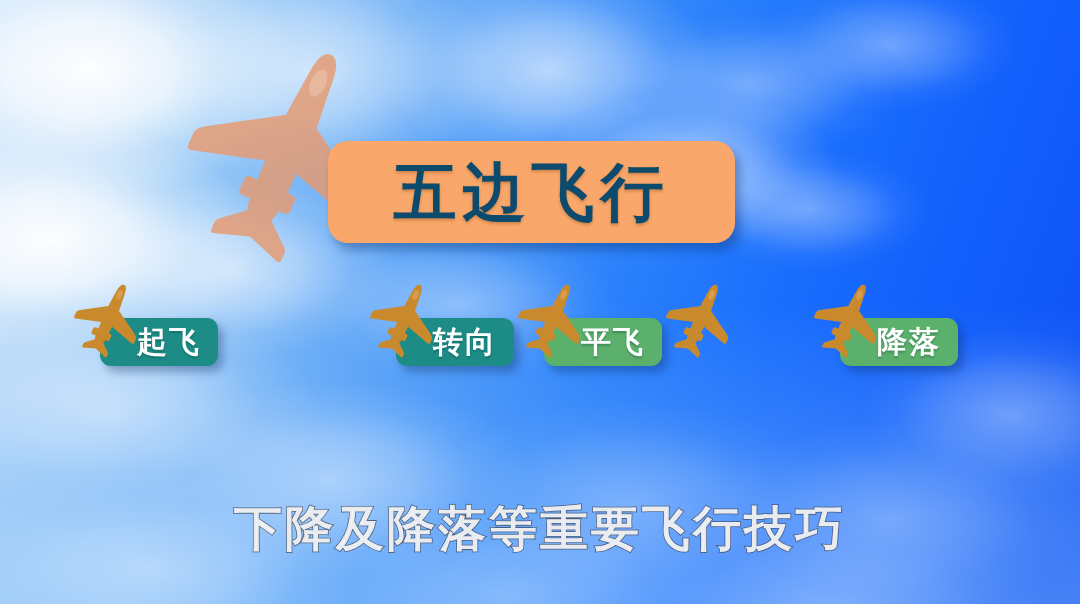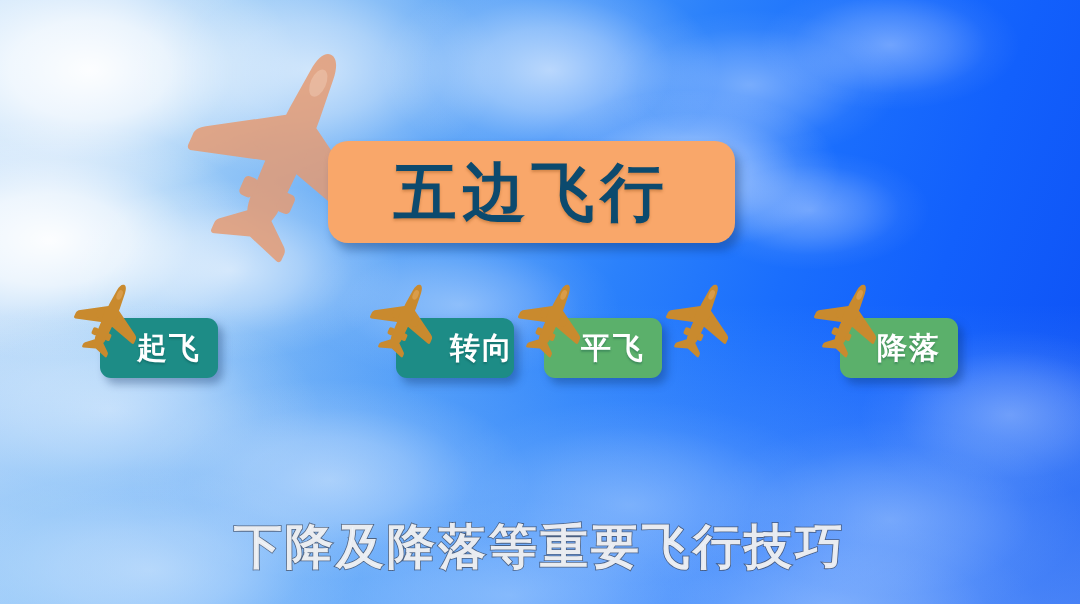--- a/index.html
+++ b/index.html
@@ -100,21 +100,21 @@
     position: absolute;
     top: 0;
     width: 175px;
     height: 118px;
   }
   .stage-chip {
     position: absolute;
     left: 48px;
     top: 46px;
     width: 118px;
-    height: 60px;
+    height: 48px;
     border-radius: 11px;
     box-shadow: 5px 6px 8px rgba(10,40,90,0.34);
     display: flex;
     align-items: center;
     justify-content: center;
   }
   .stage-chip .chip-label {
     color: #ffffff;
     font-size: 30px;
     font-weight: bold;
@@ -133,21 +133,21 @@
     transform: rotate(24deg);
     z-index: 3;
   }
   .mini-plane svg { width: 100%; height: 100%; display: block; }
 
   
   .subtitle {
     position: absolute;
     left: 0;
     right: 0;
-    top: 520px;
+    top: 502px;
     text-align: center;
     font-size: 48px;
     font-weight: bold;
     letter-spacing: 3px;
     line-height: 1.12;
     color: rgba(255,255,255,0.88);
     -webkit-text-stroke: 1.6px rgba(60,70,90,0.75);
     paint-order: stroke fill;
     white-space: nowrap;
   }
@@ -233,21 +233,21 @@
             <rect x="38" y="64" width="6.5" height="9" rx="2.2"></rect>
             <rect x="55" y="64" width="6.5" height="9" rx="2.2"></rect>
           </g>
           <ellipse cx="50.5" cy="17" rx="3.2" ry="6" fill="#d99c49"></ellipse>
         </svg>
       </div>
     </div>
 
 
     <div class="stage-item" style="left:348px;">
-      <div class="stage-chip" style="background:#1d8c86;justify-content:flex-end;">
+      <div class="stage-chip" style="background:#1d8c86;">
         <span class="chip-label">转向</span>
       </div>
       <div class="mini-plane">
         <svg viewBox="0 0 100 100" aria-hidden="true">
           <g fill="#c98a2e">
             <path d="M50.5 4 C53.2 4 55.1 7.5 55.6 13 L57.2 31 L57.4 34.5
                      L86 52.5 C88.4 54 89.6 55.6 89.6 57.6 L89.6 62.4
                      C89.6 63.7 88.6 64.4 87.2 64.0 L57.6 55.4
                      L57.2 69.5 C57.1 73.0 56.7 75.6 56.0 77.4
                      L65.2 85.2 C66.1 86.0 66.5 86.9 66.5 88.0 L66.5 90.6

